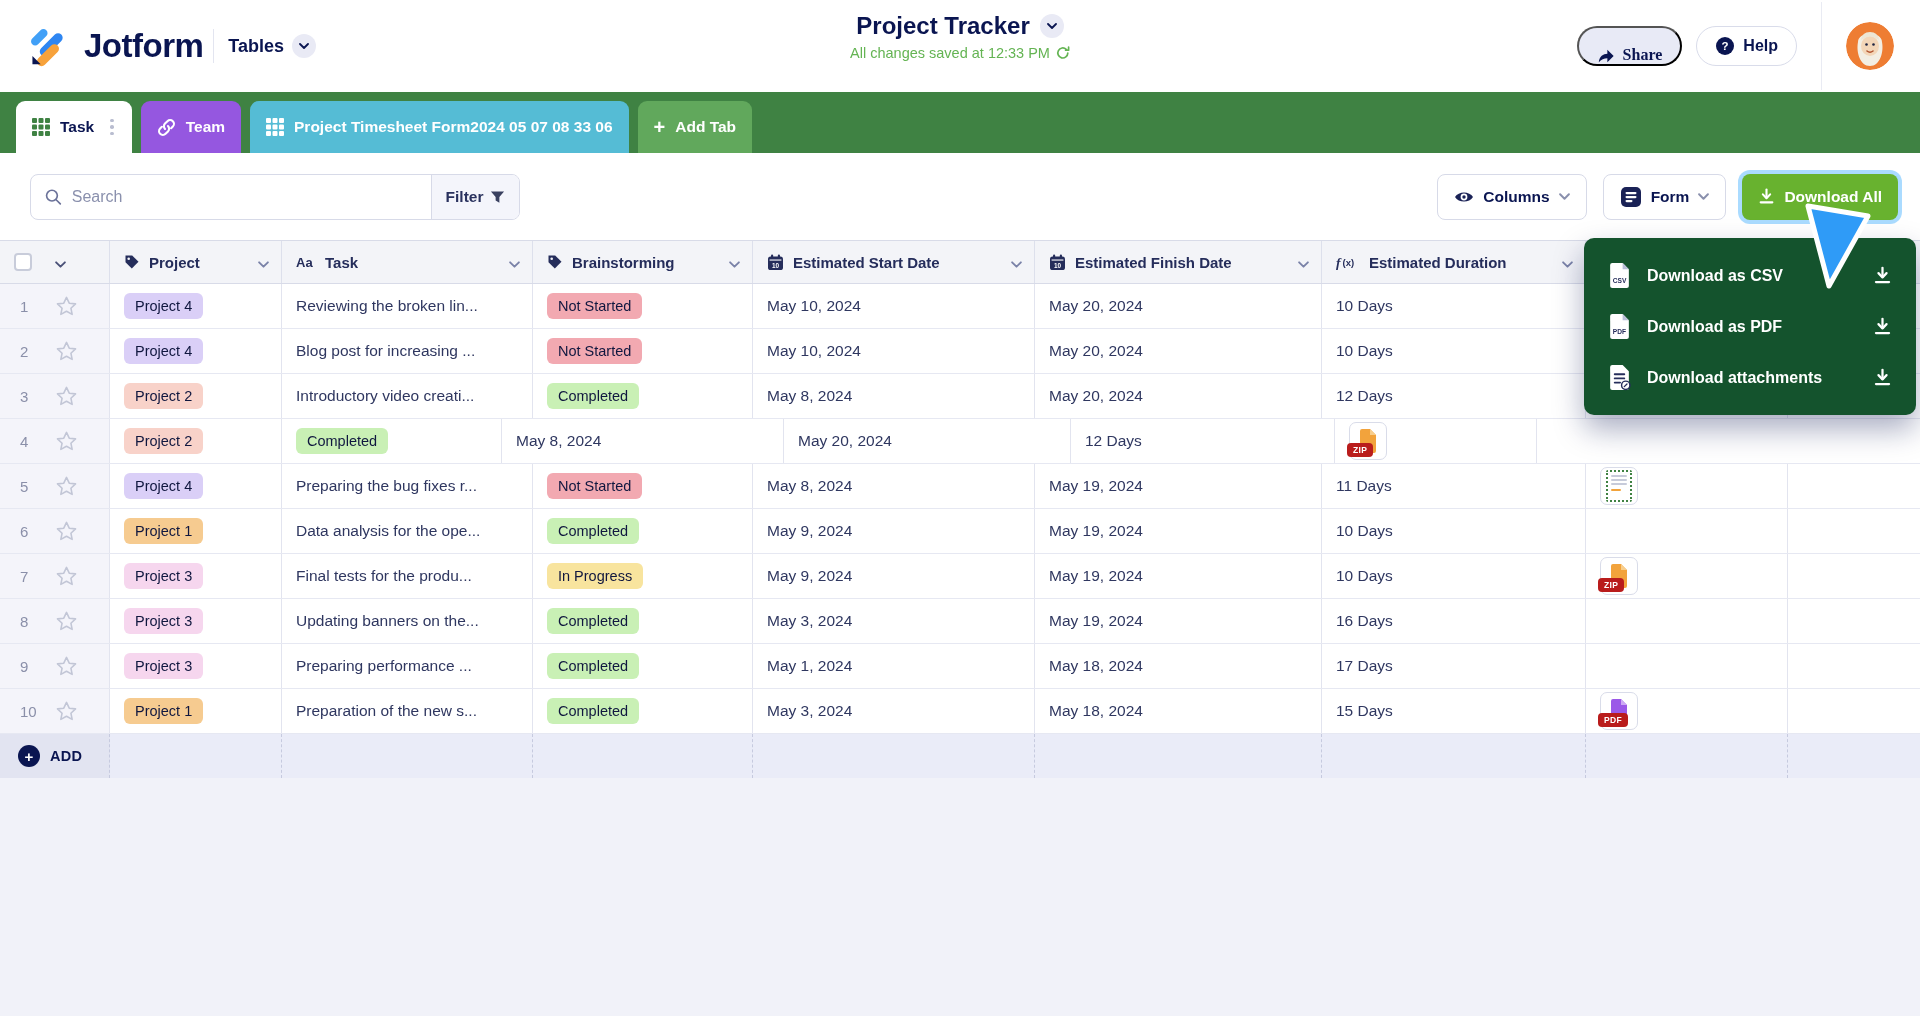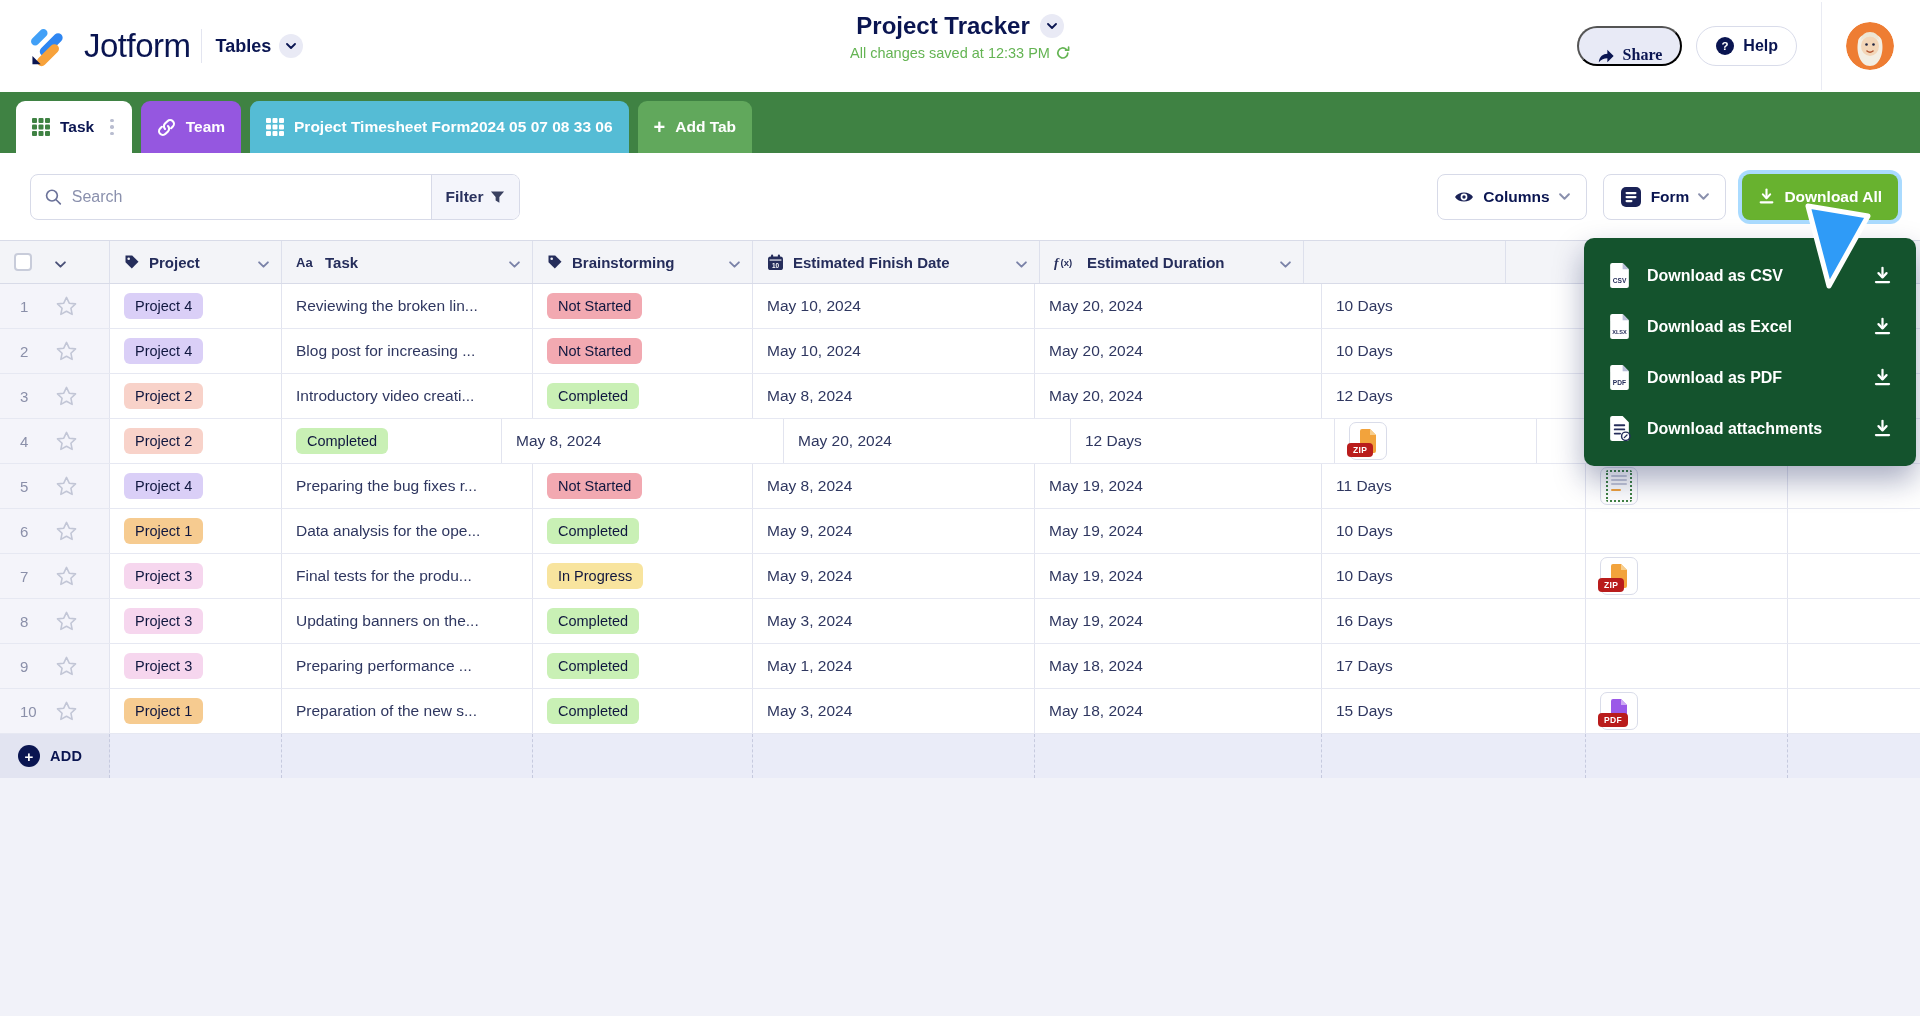--- a/index.html
+++ b/index.html
@@ -3,21 +3,21 @@
 <meta charset="utf-8">
 <style>
   * { margin:0; padding:0; box-sizing:border-box; }
   html,body { width:1920px; height:1016px; overflow:hidden; background:#fff;
     font-family:"Liberation Sans", sans-serif; color:#2F3760; }
   .app { position:relative; width:1920px; height:1016px; display:flex; flex-direction:column; background:#fff; }
 
   
   .topbar { height:92px; background:#fff; display:flex; align-items:center; padding:0 26px; position:relative; flex:0 0 auto; }
   .brand { display:flex; align-items:center; gap:14px; }
-  .wordmark { font-size:33px; font-weight:400; color:#0A1551; letter-spacing:-0.5px; }
+  .wordmark { font-size:33px; font-weight:700; color:#0A1551; letter-spacing:-0.5px; }
   .brand-divider { width:1px; height:34px; background:#E3E5F0; margin:0 14px 0 10px; }
   .product { display:flex; align-items:center; gap:8px; font-size:18px; font-weight:600; color:#0A1551; }
   .chev-circle { width:24px; height:24px; border-radius:50%; background:#E9EAF5; display:flex; align-items:center; justify-content:center; }
   .title-wrap { position:absolute; left:0; right:0; top:12px; display:flex; flex-direction:column; align-items:center; pointer-events:none; }
   .title-line { display:flex; align-items:center; gap:10px; pointer-events:auto; }
   .page-title { font-size:24px; font-weight:800; color:#0A1551; }
   .saved { margin-top:5px; display:flex; align-items:center; gap:6px; font-size:14.5px; color:#64B453; font-weight:500; }
   .top-right { margin-left:auto; display:flex; align-items:center; gap:14px; }
   .pill { height:40px; border-radius:20px; display:flex; align-items:center; gap:8px; padding:0 18px; font-size:16px; font-weight:700; color:#0A1551; cursor:pointer; }
   .share-btn { background:#E8EAF6; }
@@ -280,20 +280,33 @@
         <div class="hcell" style="width: 220px;">
           <svg width="16" height="16" viewBox="0 0 16 16">
             <path d="M1.5 1.5 H8.2 L14.5 7.8 L7.8 14.5 L1.5 8.2 Z" fill="#252D5B"></path>
             <circle cx="4.7" cy="4.7" r="1.3" fill="#F3F4F8"></circle>
           </svg>
           <span>Brainstorming</span>
           <span class="hchev"><svg width="11" height="7" viewBox="0 0 10 6">
               <path d="M1 1 L5 5 L9 1" stroke="#7A82A8" stroke-width="1.7" fill="none" stroke-linecap="round" stroke-linejoin="round"></path>
             </svg></span>
         </div>
+        <div class="hcell" style="width: 282px;">
+          <svg width="17" height="17" viewBox="0 0 17 17">
+            <rect x="1" y="2.6" width="15" height="13.4" rx="2.6" fill="#252D5B"></rect>
+            <rect x="4" y="0.6" width="2.2" height="3.4" rx="1.1" fill="#252D5B"></rect>
+            <rect x="10.8" y="0.6" width="2.2" height="3.4" rx="1.1" fill="#252D5B"></rect>
+            <rect x="2.6" y="5.4" width="11.8" height="1.3" fill="#fff" opacity=".85"></rect>
+            <text x="8.5" y="14" text-anchor="middle" font-size="6.4" font-weight="800" fill="#fff" font-family="Liberation Sans, sans-serif">10</text>
+          </svg>
+          <span>Estimated Start Date</span>
+          <span class="hchev"><svg width="11" height="7" viewBox="0 0 10 6">
+              <path d="M1 1 L5 5 L9 1" stroke="#7A82A8" stroke-width="1.7" fill="none" stroke-linecap="round" stroke-linejoin="round"></path>
+            </svg></span>
+        </div>
         <div class="hcell" style="width: 287px;">
           <svg width="17" height="17" viewBox="0 0 17 17">
             <rect x="1" y="2.6" width="15" height="13.4" rx="2.6" fill="#252D5B"></rect>
             <rect x="4" y="0.6" width="2.2" height="3.4" rx="1.1" fill="#252D5B"></rect>
             <rect x="10.8" y="0.6" width="2.2" height="3.4" rx="1.1" fill="#252D5B"></rect>
             <rect x="2.6" y="5.4" width="11.8" height="1.3" fill="#fff" opacity=".85"></rect>
             <text x="8.5" y="14" text-anchor="middle" font-size="6.4" font-weight="800" fill="#fff" font-family="Liberation Sans, sans-serif">10</text>
           </svg>
           <span>Estimated Finish Date</span>
           <span class="hchev"><svg width="11" height="7" viewBox="0 0 10 6">
@@ -565,34 +578,20 @@
   <div class="filler"></div>
 
   <div class="dl-menu" id="dlMenu">
       <div class="dl-item">
         <svg width="23" height="27" viewBox="0 0 22 26">
     <path d="M4 1 h10 l6 6 v16 a2 2 0 0 1 -2 2 h-14 a2 2 0 0 1 -2 -2 v-20 a2 2 0 0 1 2 -2 Z" fill="#fff"></path>
     <path d="M14 1 l6 6 h-6 Z" fill="#B9BFD8"></path>
     <text x="11" y="20" text-anchor="middle" font-size="6.4" font-weight="800" fill="#262E5B" font-family="Liberation Sans, sans-serif">CSV</text>
   </svg>
         <span>Download as CSV</span>
-        <span class="spacer"></span>
-        <svg width="19" height="19" viewBox="0 0 16 16">
-          <path d="M8 1.5 V9" stroke="#fff" stroke-width="1.9" stroke-linecap="round"></path>
-          <path d="M4.6 6 L8 9.6 L11.4 6" stroke="#fff" stroke-width="1.9" fill="none" stroke-linecap="round" stroke-linejoin="round"></path>
-          <path d="M2.5 13.5 H13.5" stroke="#fff" stroke-width="1.9" stroke-linecap="round"></path>
-        </svg>
-      </div>
-      <div class="dl-item">
-        <svg width="23" height="27" viewBox="0 0 22 26">
-    <path d="M4 1 h10 l6 6 v16 a2 2 0 0 1 -2 2 h-14 a2 2 0 0 1 -2 -2 v-20 a2 2 0 0 1 2 -2 Z" fill="#fff"></path>
-    <path d="M14 1 l6 6 h-6 Z" fill="#B9BFD8"></path>
-    <text x="11" y="20" text-anchor="middle" font-size="5.4" font-weight="800" fill="#262E5B" font-family="Liberation Sans, sans-serif">XLSX</text>
-  </svg>
-        <span>Download as Excel</span>
         <span class="spacer"></span>
         <svg width="19" height="19" viewBox="0 0 16 16">
           <path d="M8 1.5 V9" stroke="#fff" stroke-width="1.9" stroke-linecap="round"></path>
           <path d="M4.6 6 L8 9.6 L11.4 6" stroke="#fff" stroke-width="1.9" fill="none" stroke-linecap="round" stroke-linejoin="round"></path>
           <path d="M2.5 13.5 H13.5" stroke="#fff" stroke-width="1.9" stroke-linecap="round"></path>
         </svg>
       </div>
       <div class="dl-item">
         <svg width="23" height="27" viewBox="0 0 22 26">
     <path d="M4 1 h10 l6 6 v16 a2 2 0 0 1 -2 2 h-14 a2 2 0 0 1 -2 -2 v-20 a2 2 0 0 1 2 -2 Z" fill="#fff"></path>

